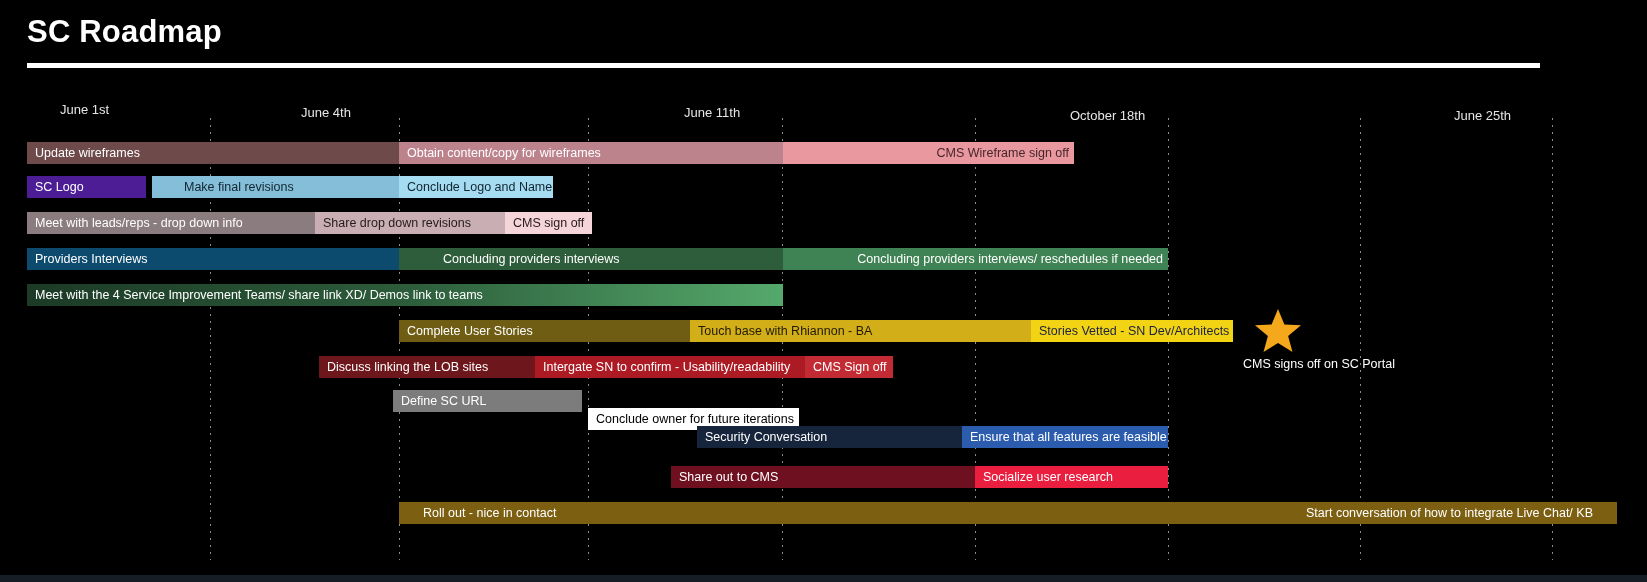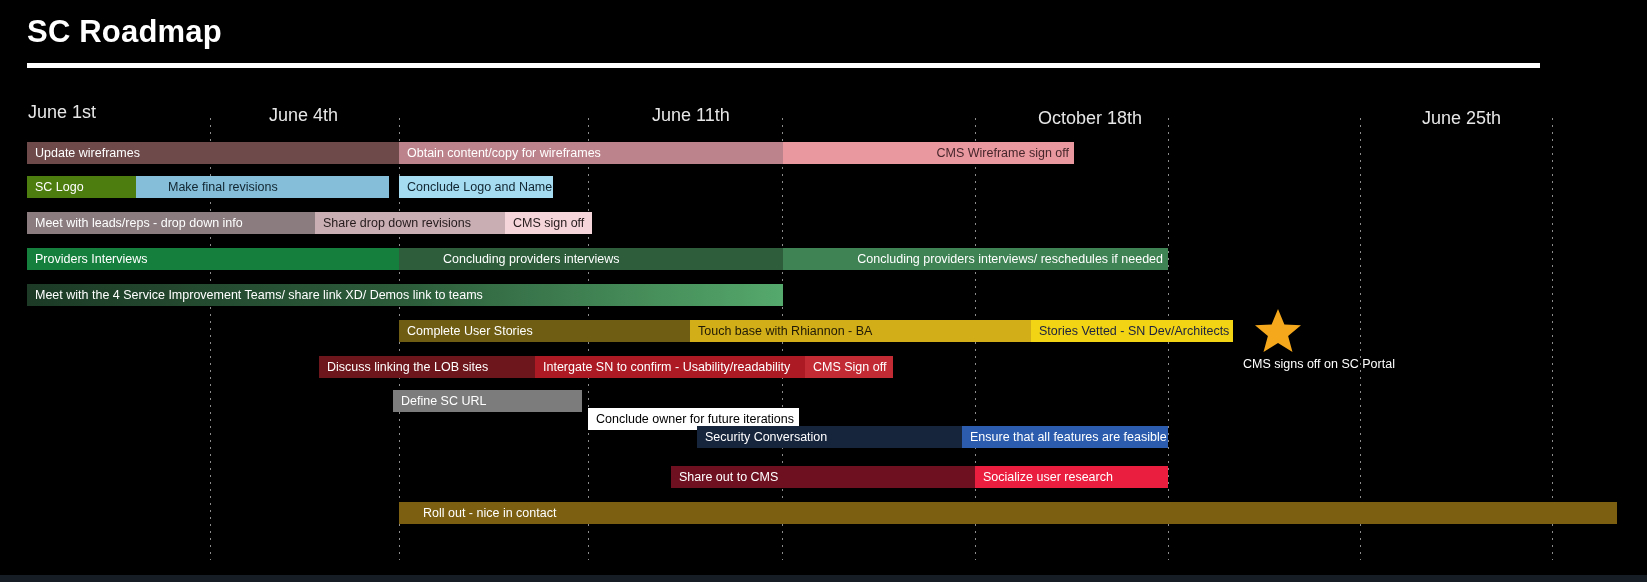--- a/index.html
+++ b/index.html
@@ -15,21 +15,21 @@
     color:#fff;font-size:31px;font-weight:bold;letter-spacing:.2px;
   }
   .title-rule{
     position:absolute;left:27px;top:63px;width:1513px;height:5px;background:#fff;
   }
   .gridline{
     position:absolute;top:118px;height:442px;width:1px;
     background:repeating-linear-gradient(to bottom, rgba(255,255,255,.55) 0 2px, transparent 2px 7px);
   }
   .date-label{
-    position:absolute;color:#E6E6E6;font-size:18px;white-space:nowrap;
+    position:absolute;color:#E6E6E6;font-size:13px;white-space:nowrap;margin-left:32px;
   }
   .date-label.right{text-align:left;width:126px;}
   .bar{
     position:absolute;height:22px;line-height:22px;
     font-size:12.5px;padding:0 8px;box-sizing:border-box;
     white-space:nowrap;overflow:hidden;
   }
   .bar.right{text-align:right;padding-right:5px;}
   .bar.dual{display:flex;justify-content:space-between;padding:0 24px;}
   .milestone-star{position:absolute;width:48px;height:46px;}
@@ -57,44 +57,45 @@
       <div class="date-label" style="left: 28px; top: 102px;">June 1st</div>
       <div class="date-label right" style="left: 269px; top: 105px;">June 4th</div>
       <div class="date-label right" style="left: 652px; top: 105px;">June 11th</div>
       <div class="date-label right" style="left: 1038px; top: 108px;">October 18th</div>
       <div class="date-label right" style="left: 1422px; top: 108px;">June 25th</div>
     </div>
   <div id="rows">
       <div class="bar" style="left: 27px; width: 372px; top: 142px; background: rgb(110, 74, 75); color: rgb(255, 255, 255);">Update wireframes</div>
       <div class="bar" style="left: 399px; width: 384px; top: 142px; background: rgb(189, 131, 140); color: rgb(255, 255, 255);">Obtain content/copy for wireframes</div>
       <div class="bar right" style="left: 783px; width: 291px; top: 142px; background: rgb(233, 152, 159); color: rgb(70, 38, 43);">CMS Wireframe sign off</div>
-      <div class="bar" style="left: 27px; width: 119px; top: 176px; background: #4d7c0f; color: rgb(255, 255, 255);">SC Logo</div>
-      <div class="bar" style="left: 136px; width: 253px; top: 176px; background: rgb(133, 190, 216); color: rgb(16, 37, 48); padding-left: 32px;">Make final revisions</div>
+      <div class="bar" style="left: 27px; width: 119px; top: 176px; background: #4c1d95; color: rgb(255, 255, 255);">SC Logo</div>
+      <div class="bar" style="left: 152px; width: 253px; top: 176px; background: rgb(133, 190, 216); color: rgb(16, 37, 48); padding-left: 32px;">Make final revisions</div>
       <div class="bar" style="left: 399px; width: 154px; top: 176px; background: rgb(166, 220, 242); color: rgb(16, 37, 48);">Conclude Logo and Name</div>
       <div class="bar" style="left: 27px; width: 288px; top: 212px; background: rgb(138, 124, 127); color: rgb(255, 255, 255);">Meet with leads/reps - drop down info</div>
       <div class="bar" style="left: 315px; width: 190px; top: 212px; background: rgb(201, 175, 180); color: rgb(36, 26, 28);">Share drop down revisions</div>
       <div class="bar" style="left: 505px; width: 87px; top: 212px; background: rgb(245, 213, 218); color: rgb(36, 26, 28);">CMS sign off</div>
-      <div class="bar" style="left: 27px; width: 372px; top: 248px; background: #15803d; color: rgb(255, 255, 255);">Providers Interviews</div>
+      <div class="bar" style="left: 27px; width: 372px; top: 248px; background: #0c4a6e; color: rgb(255, 255, 255);">Providers Interviews</div>
       <div class="bar" style="left: 399px; width: 384px; top: 248px; background: rgb(45, 93, 59); color: rgb(255, 255, 255); padding-left: 44px;">Concluding providers interviews</div>
       <div class="bar right" style="left: 783px; width: 385px; top: 248px; background: rgb(63, 130, 83); color: rgb(255, 255, 255);">Concluding providers interviews/ reschedules if needed</div>
       <div class="bar" style="left: 27px; width: 756px; top: 284px; background: linear-gradient(to right, rgb(28, 58, 38), rgb(44, 92, 58), rgb(85, 169, 108)); color: rgb(255, 255, 255);">Meet with the 4 Service Improvement Teams/ share link XD/ Demos link to teams</div>
       <div class="bar" style="left: 399px; width: 291px; top: 320px; background: rgb(110, 93, 19); color: rgb(255, 255, 255);">Complete User Stories</div>
       <div class="bar" style="left: 690px; width: 341px; top: 320px; background: rgb(210, 174, 24); color: rgb(32, 26, 6);">Touch base with Rhiannon - BA</div>
       <div class="bar" style="left: 1031px; width: 202px; top: 320px; background: rgb(242, 212, 20); color: rgb(27, 33, 64);">Stories Vetted - SN Dev/Architects</div>
       <div class="bar" style="left: 319px; width: 216px; top: 356px; background: rgb(109, 22, 27); color: rgb(255, 255, 255);">Discuss linking the LOB sites</div>
       <div class="bar" style="left: 535px; width: 270px; top: 356px; background: rgb(172, 26, 36); color: rgb(255, 255, 255);">Intergate SN to confirm - Usability/readability</div>
       <div class="bar" style="left: 805px; width: 88px; top: 356px; background: rgb(194, 43, 51); color: rgb(255, 255, 255);">CMS Sign off</div>
       <div class="bar" style="left: 393px; width: 189px; top: 390px; background: rgb(124, 124, 124); color: rgb(255, 255, 255);">Define SC URL</div>
       <div class="bar" style="left: 588px; width: 211px; top: 408px; background: rgb(255, 255, 255); color: rgb(0, 0, 0);">Conclude owner for future iterations</div>
       <div class="bar" style="left: 697px; width: 265px; top: 426px; background: rgb(22, 36, 60); color: rgb(255, 255, 255);">Security Conversation</div>
       <div class="bar" style="left: 962px; width: 206px; top: 426px; background: rgb(43, 92, 173); color: rgb(255, 255, 255);">Ensure that all features are feasible</div>
       <div class="bar" style="left: 671px; width: 304px; top: 466px; background: rgb(110, 16, 32); color: rgb(255, 255, 255);">Share out to CMS</div>
       <div class="bar" style="left: 975px; width: 193px; top: 466px; background: rgb(234, 30, 63); color: rgb(255, 255, 255);">Socialize user research</div>
       <div class="bar dual" style="left: 399px; width: 1218px; top: 502px; background: rgb(124, 95, 17); color: rgb(255, 255, 255);">
         <span>Roll out - nice in contact</span>
+        <span>Start conversation of how to integrate Live Chat/ KB</span>
       </div>
     </div>
 
   <svg class="milestone-star" id="star" viewBox="0 0 48 46" style="left: 1254px; top: 308px;">
     <polygon id="starPoly" points="24,1 30.4,16.6 47,17.3 34.1,27.9 38.5,44 24,34.9 9.5,44 13.9,27.9 1,17.3 17.6,16.6" fill="#F5A81C"></polygon>
   </svg>
   <div class="milestone-label" id="starLabel" style="left: 1243px; top: 357px;">CMS signs off on SC Portal</div>
 
   <div class="bottom-strip"></div>
 </div>

